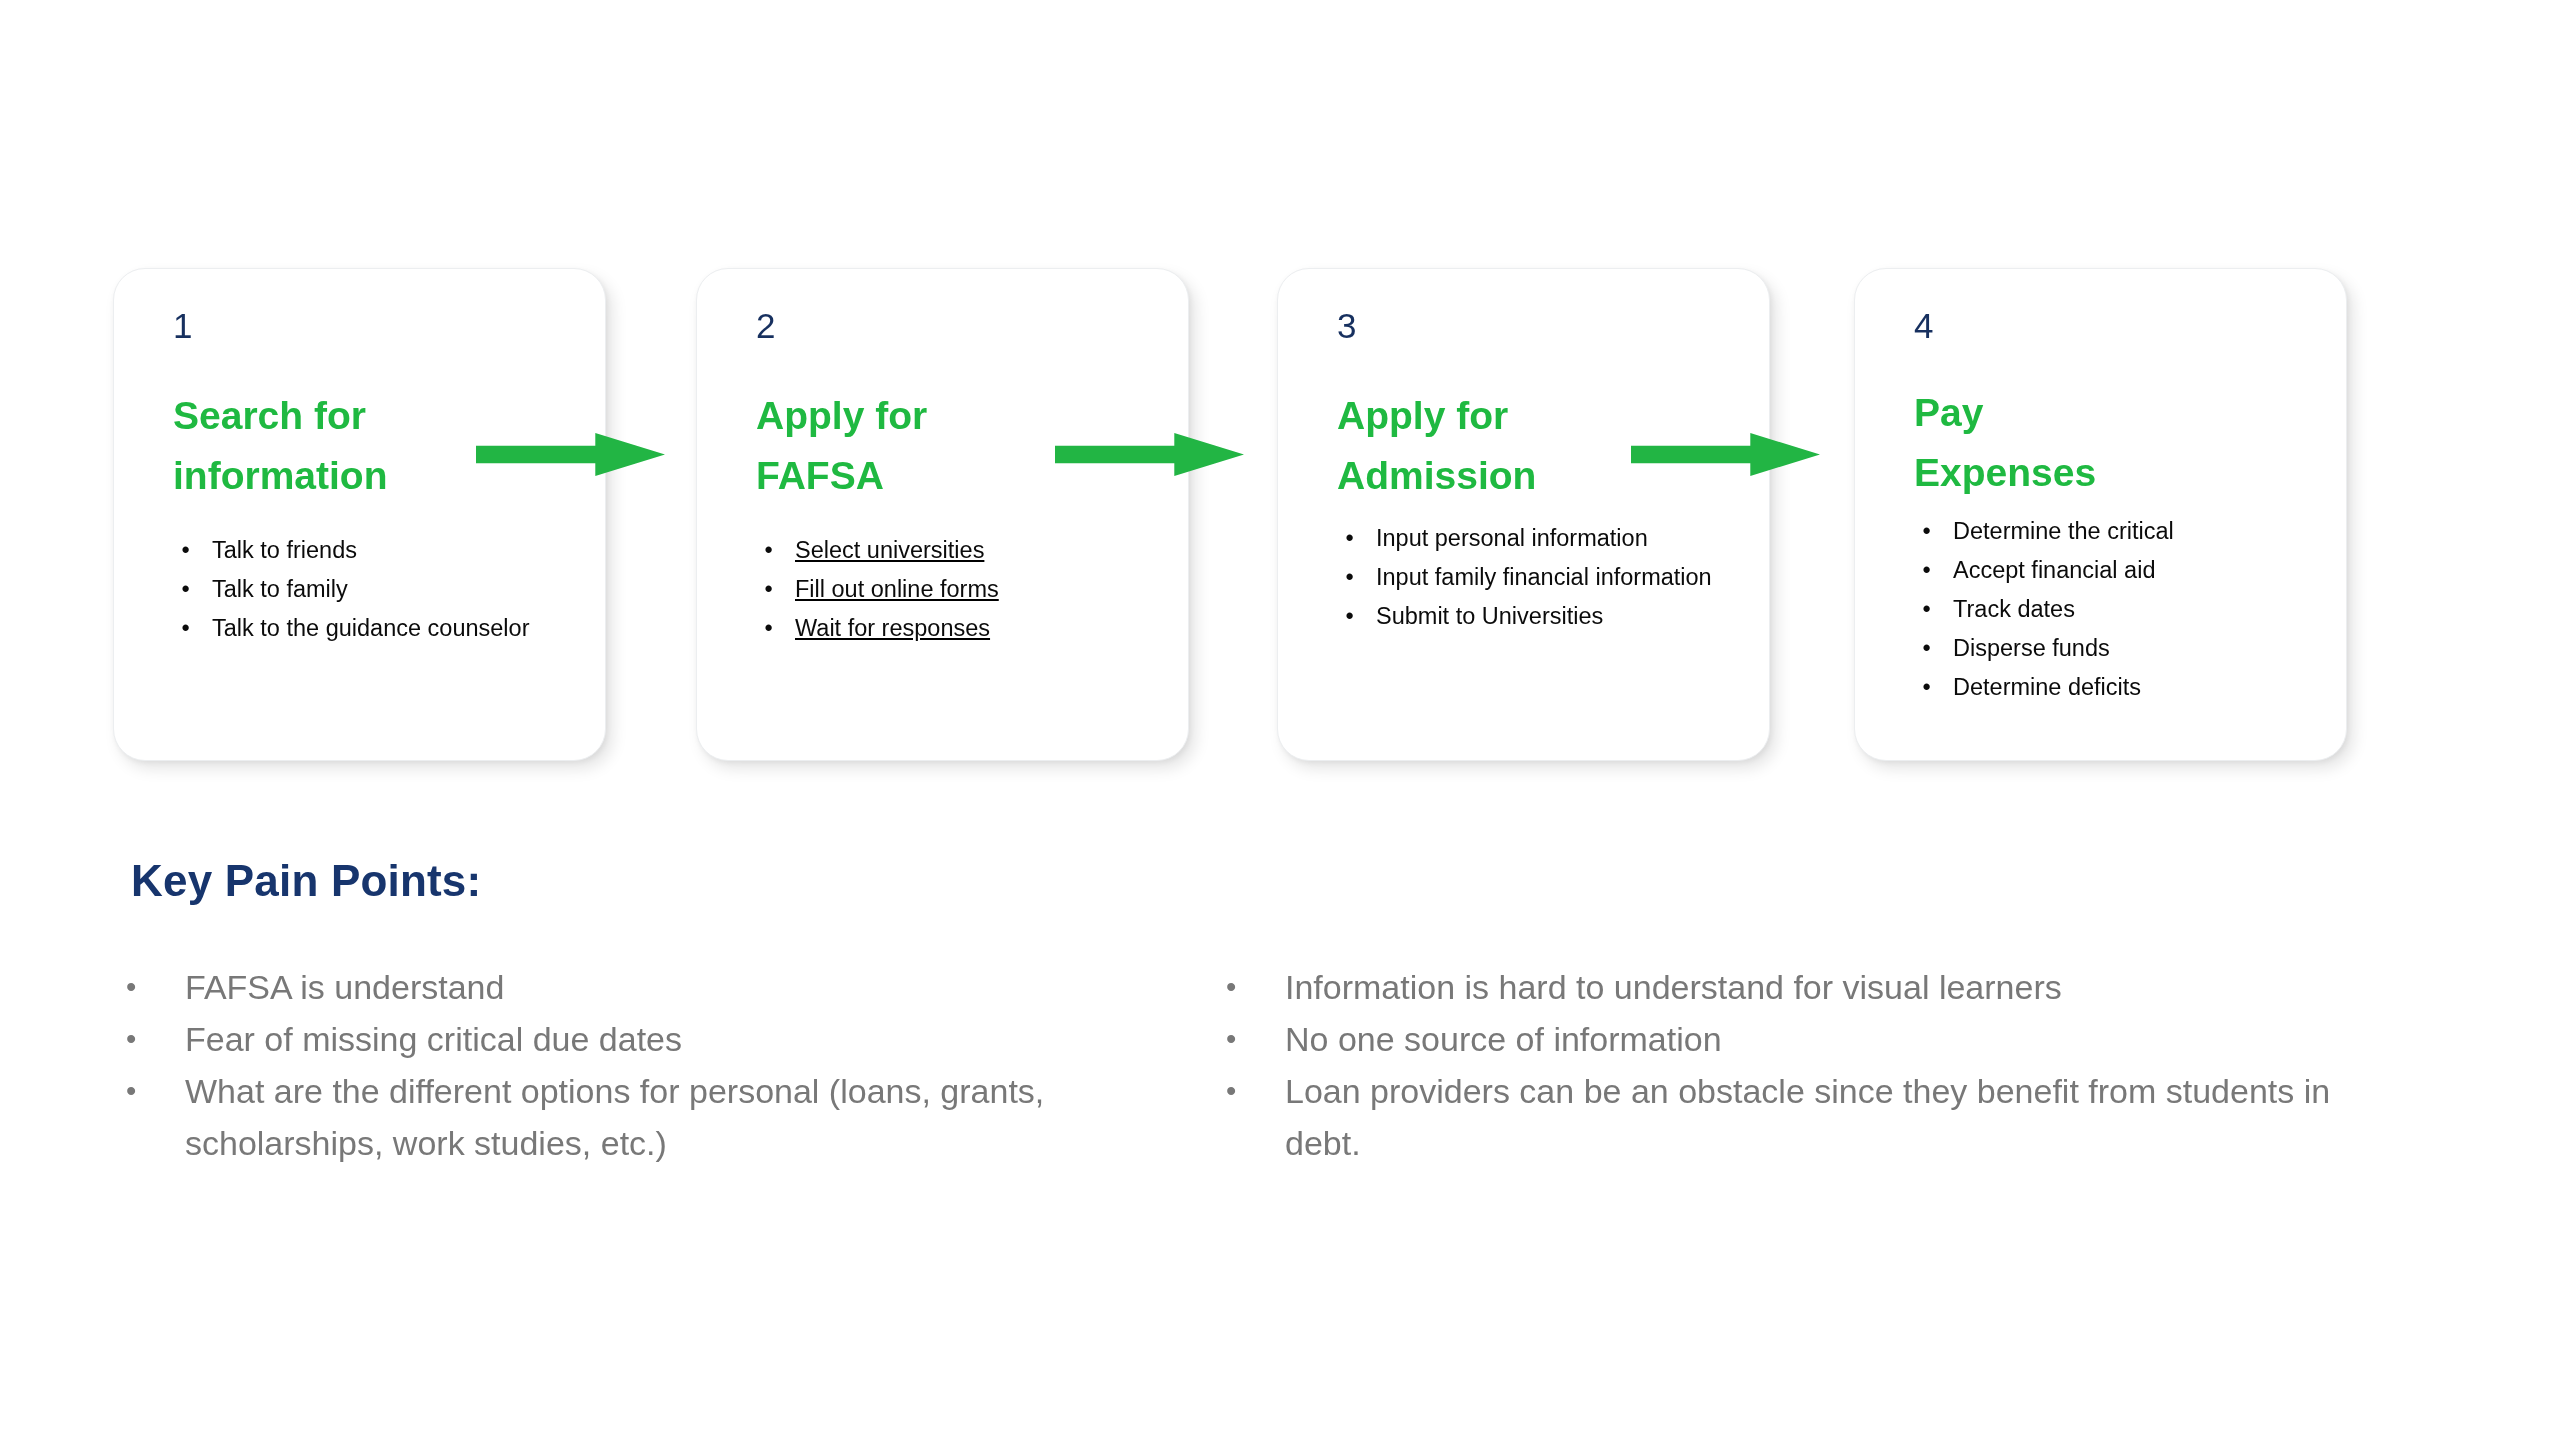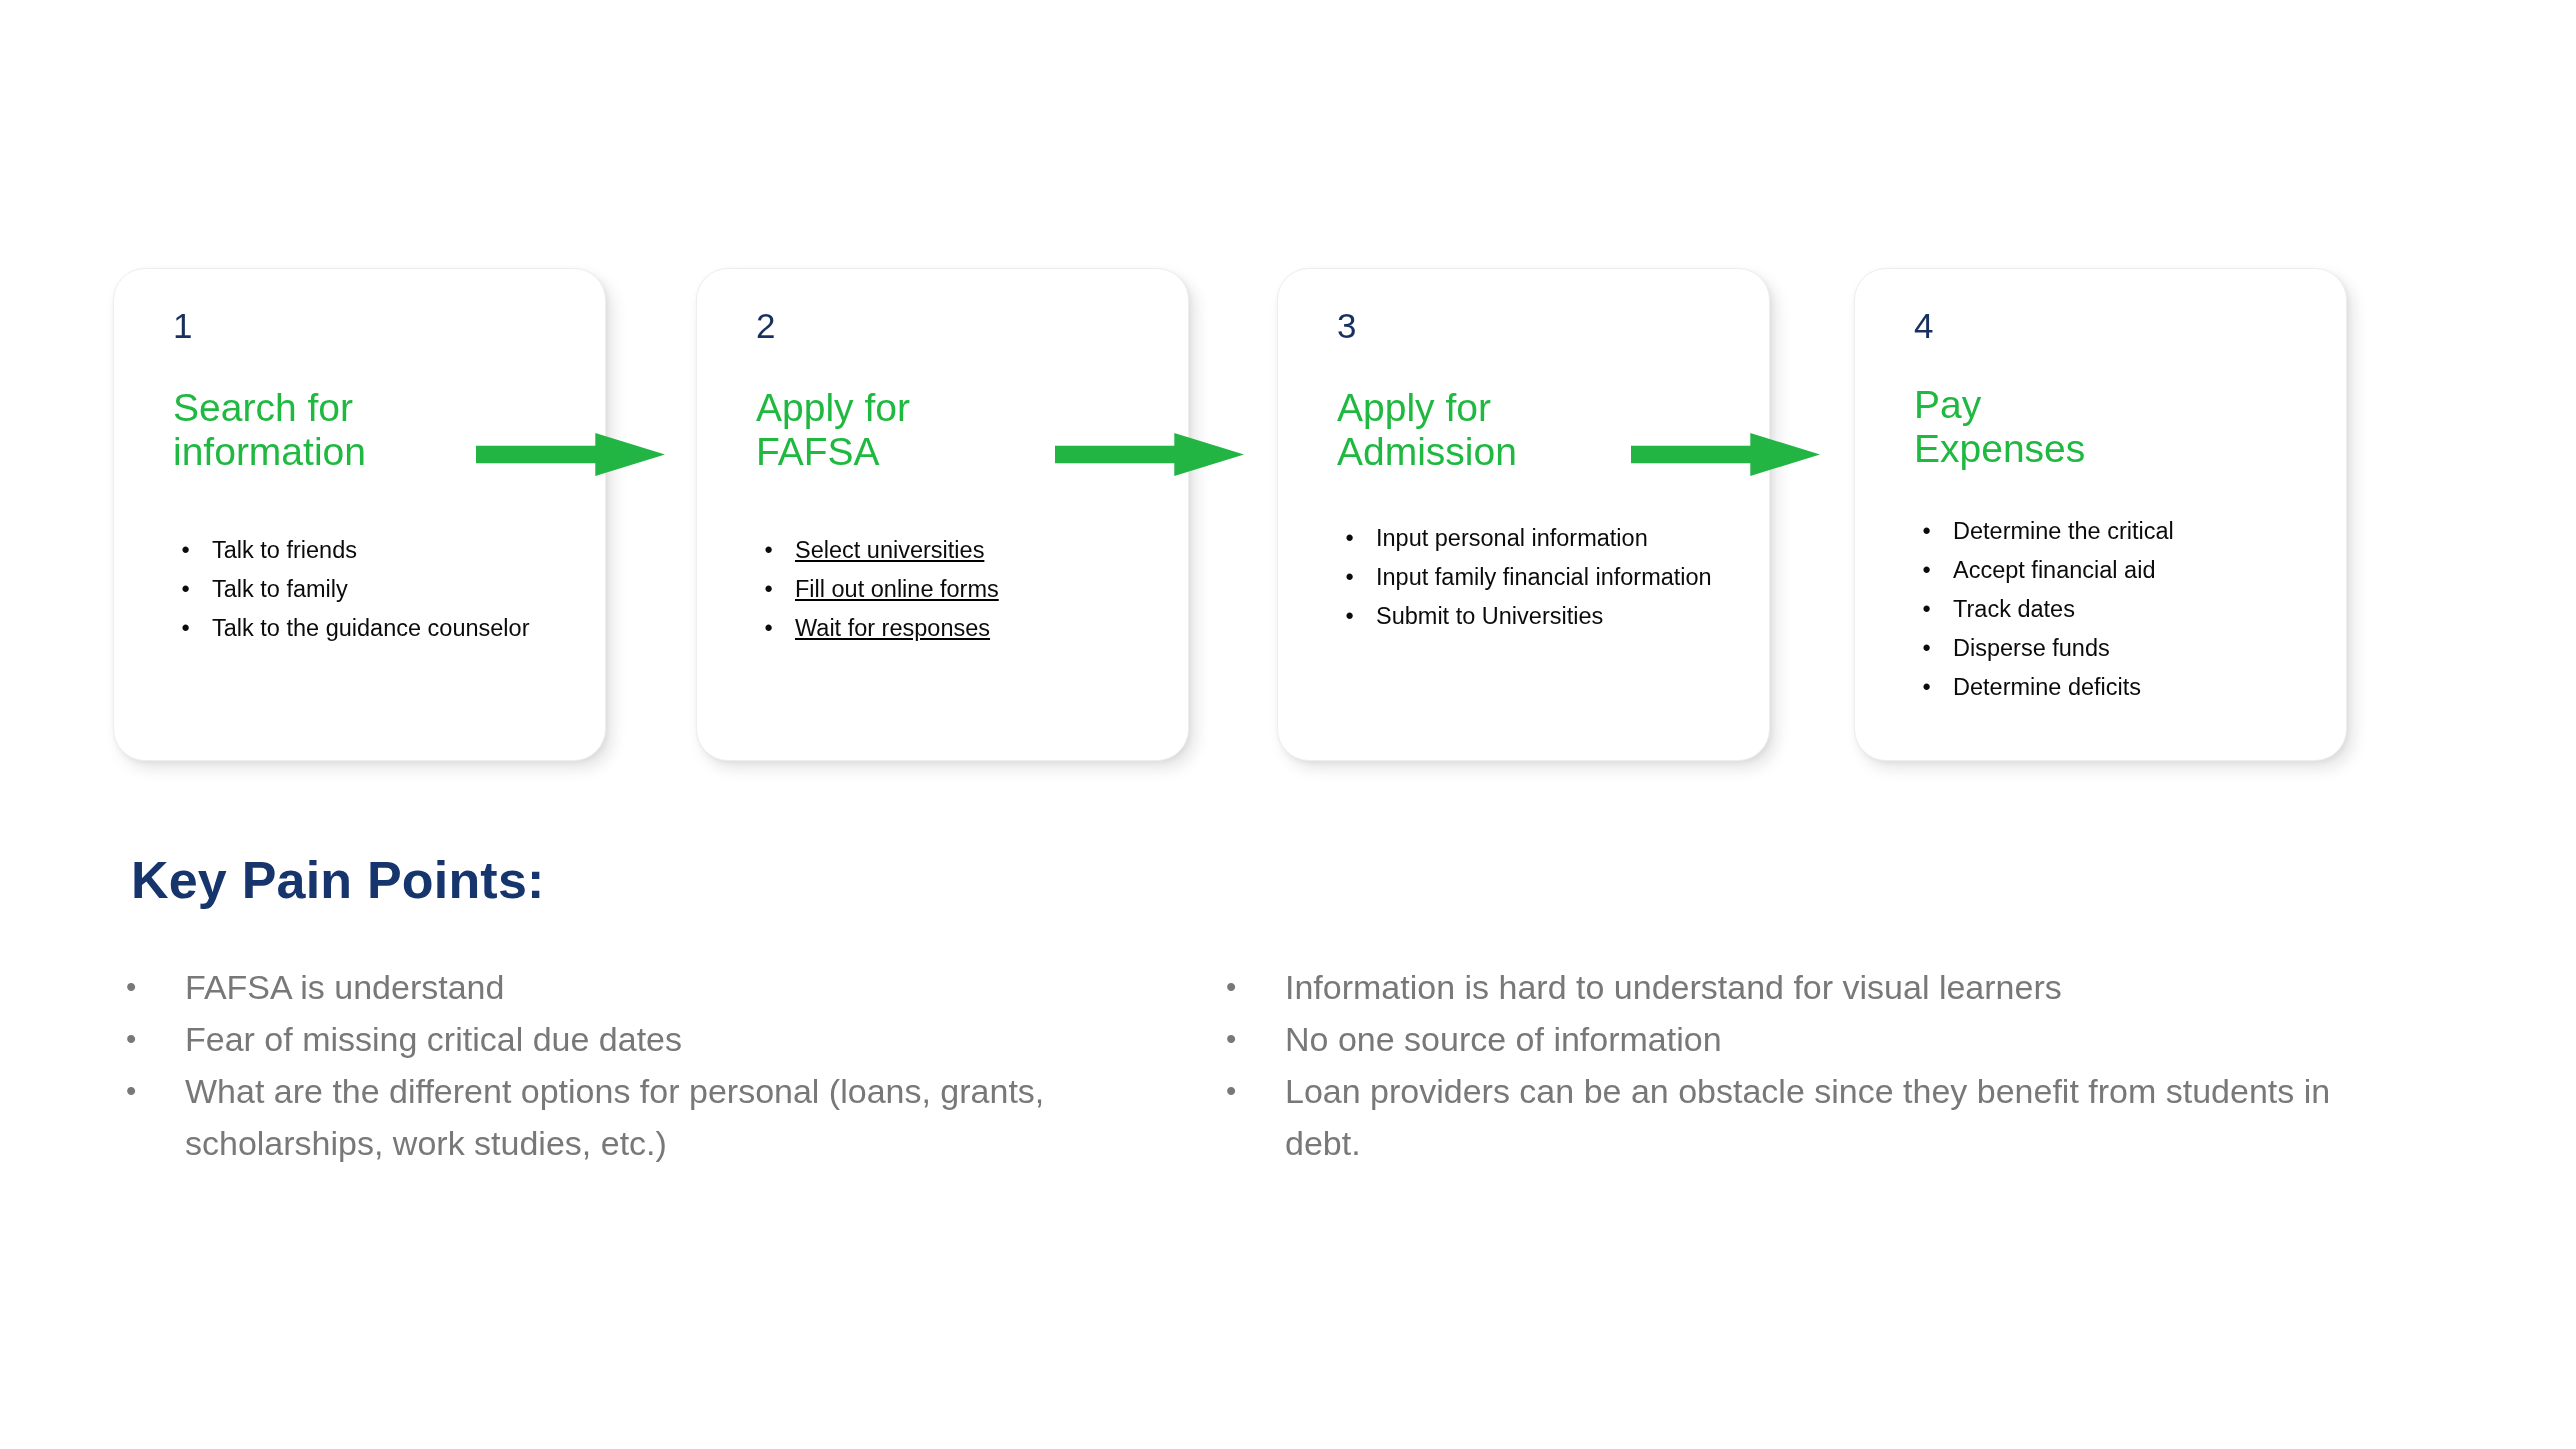--- a/index.html
+++ b/index.html
@@ -50,23 +50,23 @@
     line-height: 39px;
     color: #17305f;
     font-weight: 400;
     letter-spacing: 0.3px;
   }
 
   .step-title {
     position: absolute;
     left: 59px;
     font-size: 39px;
-    line-height: 44px;
+    line-height: 60px;
     color: #1fb941;
-    font-weight: 400;
+    font-weight: 700;
     white-space: pre-line;
   }
   .c1 .step-title { top: 117px; }
   .c2 .step-title { top: 117px; }
   .c3 .step-title { top: 117px; }
   .c4 .step-title { top: 114px; }
 
   .step-list {
     position: absolute;
     left: 54px;
@@ -113,21 +113,21 @@
     position: absolute;
     left: 0;
     top: 822px;
     width: 2576px;
   }
 
   #pain-heading {
     position: absolute;
     left: 131px;
     top: 35px;
-    font-size: 52px;
+    font-size: 44px;
     line-height: 47px;
     font-weight: bold;
     color: #17356d;
     letter-spacing: 0.2px;
   }
 
   .pain-col {
     position: absolute;
     list-style: none;
     margin: 0;

